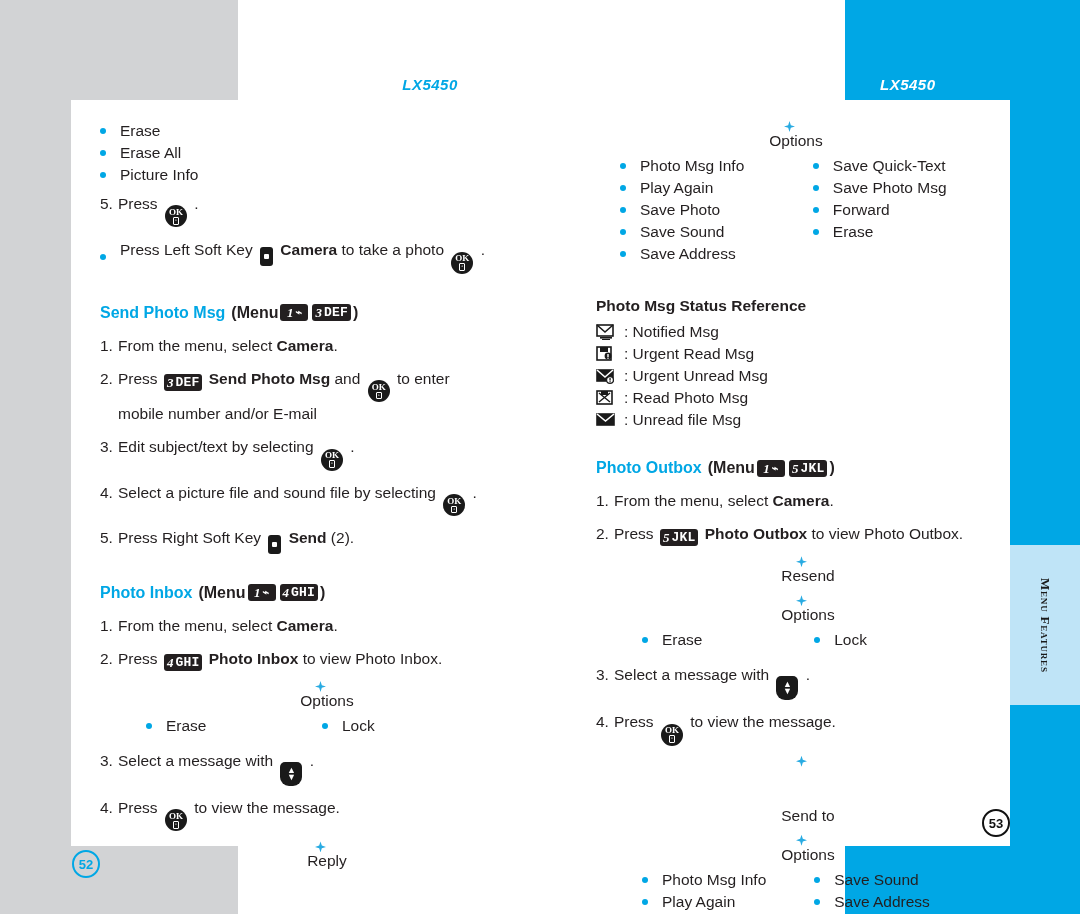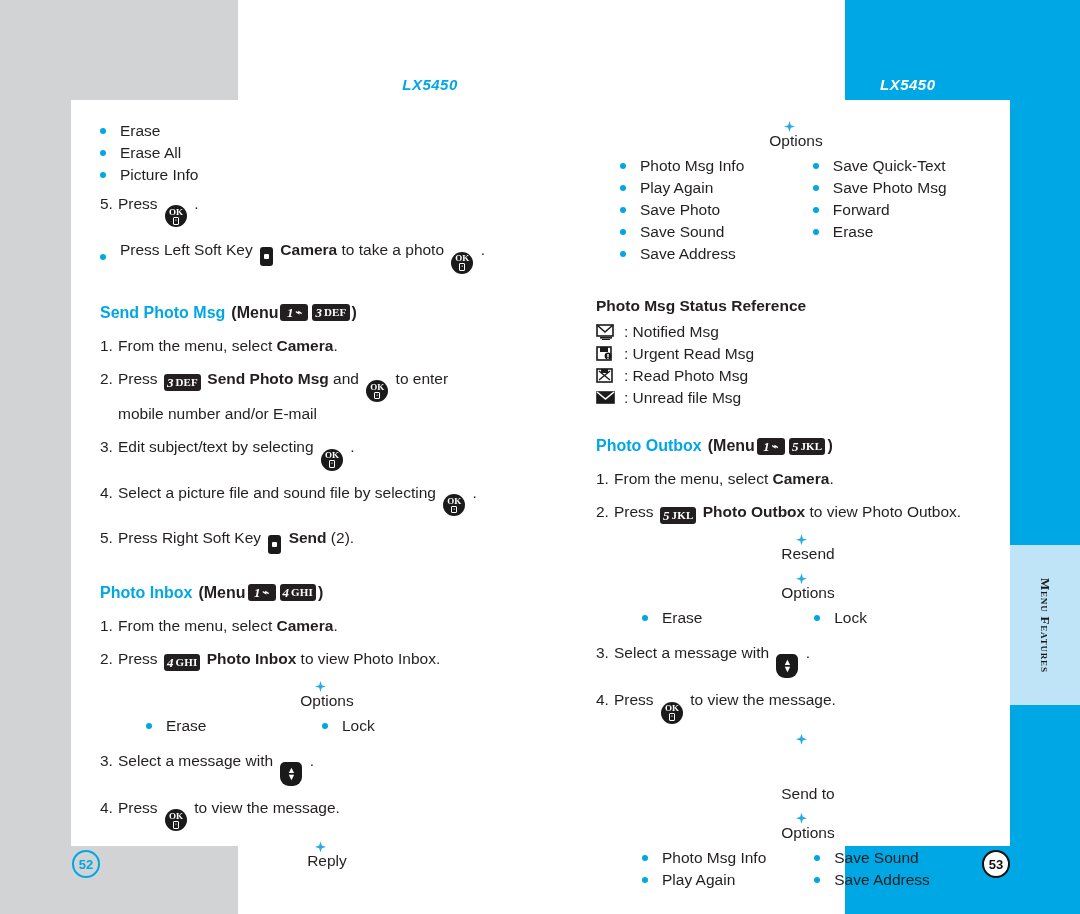--- a/index.html
+++ b/index.html
@@ -45,21 +45,21 @@
     color:#ffffff; font-size:15px; font-weight:bold; font-style:italic; letter-spacing:.5px;
   }
 
   
   .pg {
     position:absolute; width:28px; height:28px; border-radius:50%;
     display:flex; align-items:center; justify-content:center;
     font-size:13px; font-weight:bold;
   }
   .pg-left  { left:72px;  top:850px; border:2px solid #00a7e5; color:#00a7e5; background:#d2d3d5; }
-  .pg-right { left:982px; top:850px; border:2px solid #111; color:#111; background:#fff; }
+  .pg-right { left:982px; top:809px; border:2px solid #111; color:#111; background:#fff; }
 
   
   .col { position:absolute; top:118px; width:430px; }
   .col-left  { left:100px; }
   .col-right { left:596px; width:400px; }
 
   .sect-title {
     font-size:16px; font-weight:bold; margin: 22px 0 12px 0;
     color:#231f20; display:flex; align-items:center; flex-wrap:wrap; gap:0;
   }
@@ -103,21 +103,21 @@
 
   
   .kkey {
     display:inline-flex; align-items:center; justify-content:center;
     background:#231f20; color:#fff; border-radius:3px;
     height:17px; min-width:28px; padding:0 3px;
     vertical-align:-3px; margin:0 2px;
     font-family:"Liberation Serif", serif;
   }
   .kkey .kn { font-size:13px; font-weight:bold; font-style:italic; line-height:1; }
-  .kkey .kl { font-size:11px; font-weight:bold; letter-spacing:.2px; margin-left:2px; line-height:1; }
+  .kkey .kl { font-size:13px; font-weight:bold; letter-spacing:.2px; margin-left:2px; line-height:1;font-family:Liberation Mono, monospace; }
   .kkey .sw { font-size:11px; margin-left:2px; line-height:1; }
 
   .okkey {
     display:inline-flex; flex-direction:column; align-items:center; justify-content:center;
     width:22px; height:22px; border-radius:50%; background:#1a1a1a; color:#fff;
     vertical-align:-6px; margin:0 3px; line-height:1;
   }
   .okkey .ot { font-size:9px; font-weight:bold; font-family:"Liberation Serif", serif; margin-bottom:0px; }
   .okkey .ob { font-size:5px; border:1px solid #fff; border-radius:1px; padding:0 1px; line-height:1.1; }
 
@@ -444,20 +444,32 @@
             <circle cx="12" cy="10" r="3.4" fill="#1a1a1a"></circle>
             <rect x="11.3" y="8" width="1.4" height="3" fill="#fff"></rect>
             <rect x="11.3" y="11.6" width="1.4" height="1.2" fill="#fff"></rect>
           </svg>
       </span>
       <span>: Urgent Read Msg</span>
     </div>
     <div class="stat-row">
       <span class="env">
         <svg width="22" height="16" viewBox="0 0 22 16">
+            <rect x="1" y="2" width="16" height="11" fill="#1a1a1a" stroke="#1a1a1a" stroke-width="1.6"></rect>
+            <path d="M1 2 L9 9 L17 2" fill="none" stroke="#fff" stroke-width="1.6"></path>
+            <circle cx="14" cy="12" r="3.4" fill="#fff" stroke="#1a1a1a" stroke-width="1.2"></circle>
+            <rect x="13.4" y="10" width="1.3" height="2.6" fill="#1a1a1a"></rect>
+            <rect x="13.4" y="13.2" width="1.3" height="1.1" fill="#1a1a1a"></rect>
+          </svg>
+      </span>
+      <span>: Urgent Unread Msg</span>
+    </div>
+    <div class="stat-row">
+      <span class="env">
+        <svg width="22" height="16" viewBox="0 0 22 16">
             <rect x="1" y="1" width="15" height="13" fill="#fff" stroke="#1a1a1a" stroke-width="1.6"></rect>
             <path d="M3 3 L14 12 M14 3 L3 12" stroke="#1a1a1a" stroke-width="1.4"></path>
             <rect x="5" y="1" width="7" height="4" fill="#1a1a1a"></rect>
           </svg>
       </span>
       <span>: Read Photo Msg</span>
     </div>
     <div class="stat-row">
       <span class="env">
         <svg width="22" height="16" viewBox="0 0 22 16">

